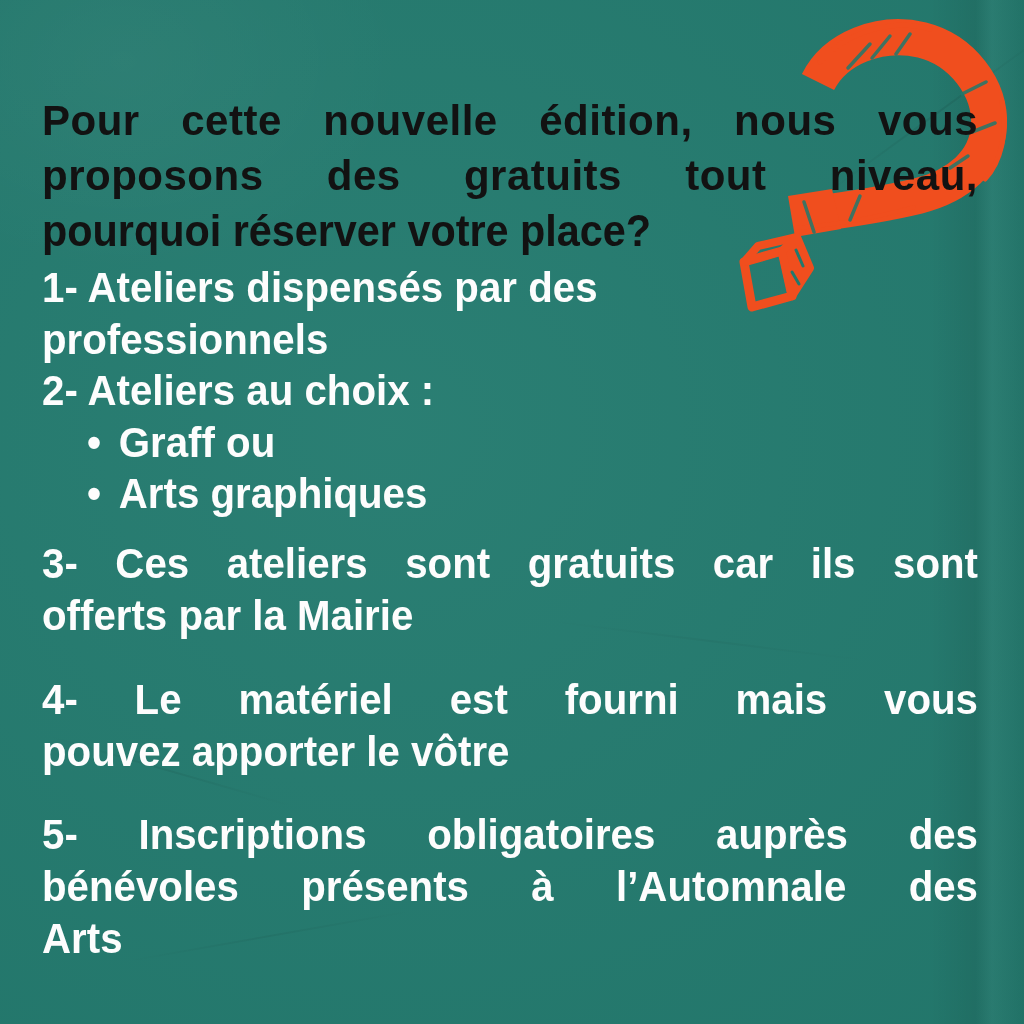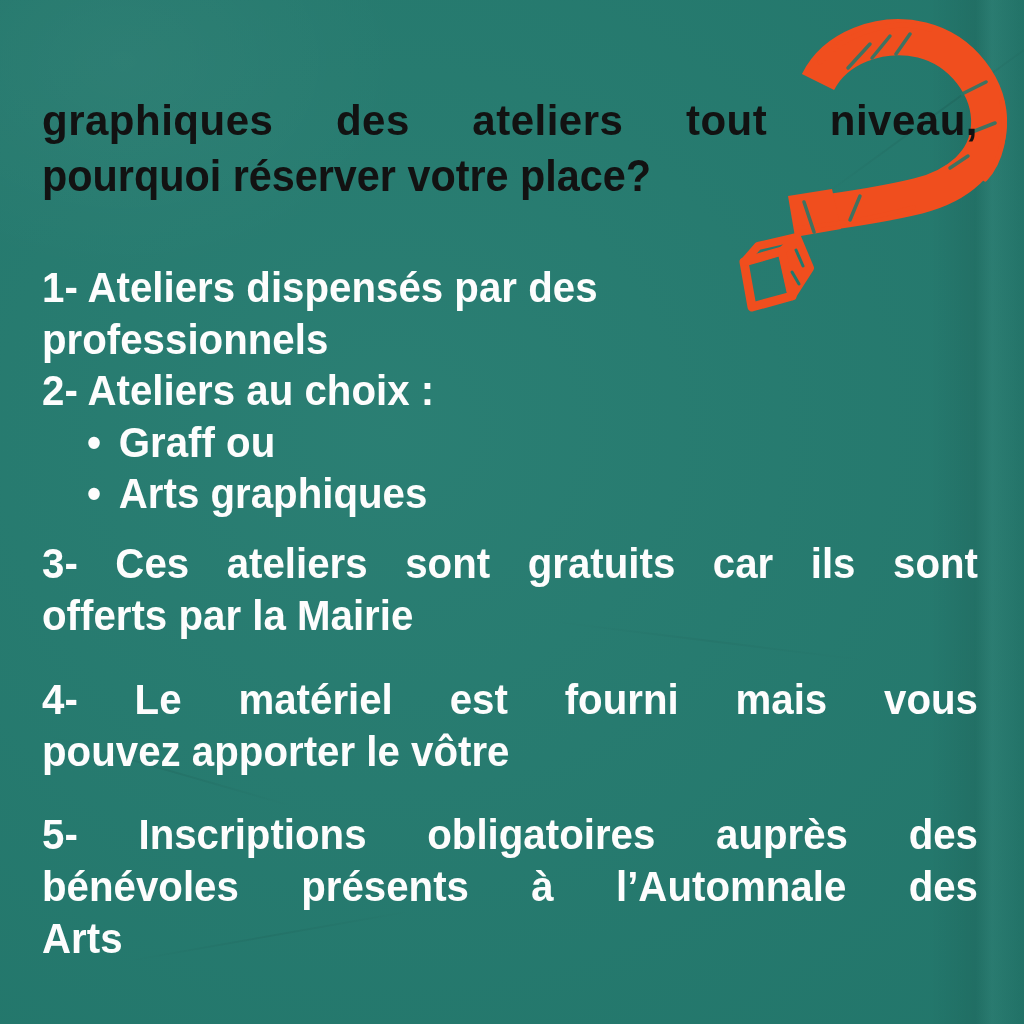--- a/index.html
+++ b/index.html
@@ -88,21 +88,22 @@
         <path d="M44,252 L82,241 L92,286 L52,297 Z" fill="none" stroke="#f04e1e" stroke-width="9" stroke-linejoin="round"></path>
         <path d="M44,252 L58,236 L97,227 L82,241 Z" fill="none" stroke="#f04e1e" stroke-width="8" stroke-linejoin="round"></path>
         <path d="M82,241 L97,227 L110,258 L92,286 Z" fill="#f04e1e" stroke="#f04e1e" stroke-width="8" stroke-linejoin="round"></path>
         <path d="M96,240 L103,256" stroke="#21796d" stroke-width="3" stroke-linecap="round"></path>
         <path d="M92,262 L99,274" stroke="#21796d" stroke-width="3" stroke-linecap="round"></path>
       </g>
     </svg>
   </div>
 
   <div class="blk intro">
-    <div class="ln just">graphiques des ateliers tout niveau,</div>
+    <div class="ln just">Pour cette nouvelle édition, nous vous</div>
+    <div class="ln just">proposons des gratuits tout niveau,</div>
     <div class="ln left cond">pourquoi réserver votre place?</div>
   </div>
 
   <div class="blk white blk-a">
     <div class="ln left">1- Ateliers dispensés par des</div>
     <div class="ln left">professionnels</div>
     <div class="ln left">2- Ateliers au choix :</div>
     <div class="ln left opt">
       <span class="bullet">•</span><span>Graff ou</span>
     </div>

